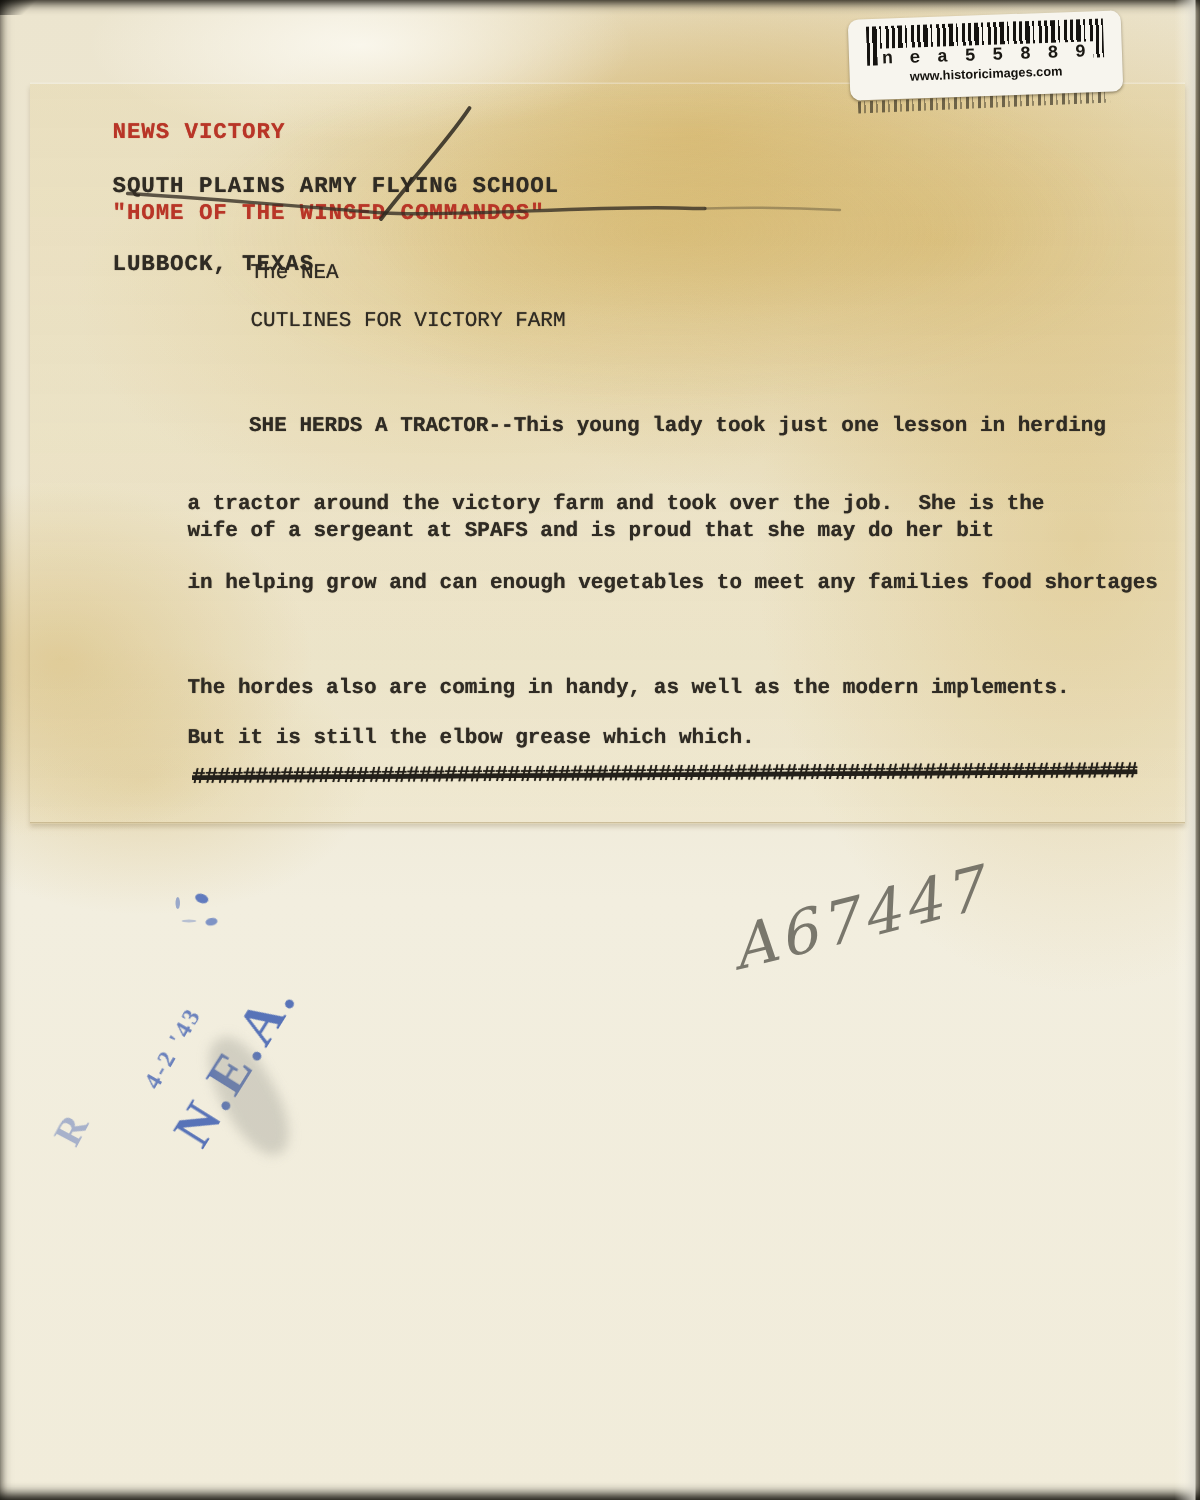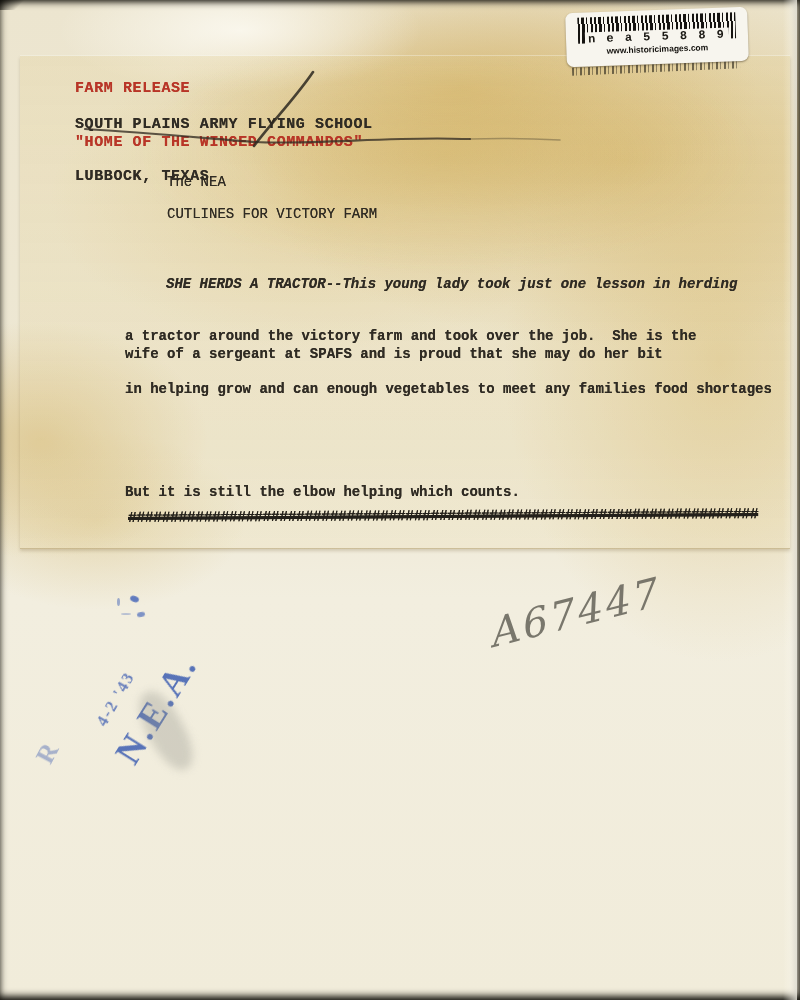--- a/index.html
+++ b/index.html
@@ -77,39 +77,40 @@
 </style>
 </head>
 <body>
 
 <div class="scan">
   <div class="right-strip"></div>
   <div class="corner-tl"></div>
 
   <div class="sheet"></div>
 
-  <div class="typed hdr red" style="top:80px;">FARM RELEASE</div>
+  <div class="typed hdr red" style="top:80px;">NEWS VICTORY</div>
   <div class="typed hdr" style="top:116px;text-align:center;">SQUTH PLAINS ARMY FLYING SCHOOL</div>
   <div class="typed hdr red" style="top:134px;">"HOME OF THE WINGED COMMANDOS"</div>
   <div class="typed hdr" style="top:168px;">LUBBOCK, TEXAS</div>
 
   <svg class="penmarks" width="600" height="200" viewBox="0 0 600 200">
     <path d="M 85 129 C 150 133 215 139 256 142 C 305 145 405 136 462 139 L 470 139" fill="none" stroke="rgba(55,48,38,0.8)" stroke-width="2.2" stroke-linecap="round"></path>
     <path d="M 470 139 C 500 138 540 139 560 140" fill="none" stroke="rgba(55,48,38,0.35)" stroke-width="1.6" stroke-linecap="round"></path>
     <path d="M 313 72 C 297 96 272 122 254 146" fill="none" stroke="rgba(45,40,32,0.85)" stroke-width="2.6" stroke-linecap="round"></path>
   </svg>
 
   <div class="typed sub" style="top:174px;">The NEA</div>
   <div class="typed sub" style="top:206px;">CUTLINES FOR VICTORY FARM</div>
 
-  <div class="typed bl indent" style="top:276px;font-style:italic;">SHE HERDS A TRACTOR--This young lady took just one lesson in herding</div>
+  <div class="typed bl indent" style="top:276px;">SHE HERDS A TRACTOR--This young lady took just one lesson in herding</div>
   <div class="typed bl" style="top:311px;margin-top:17px;">a tractor around the victory farm and took over the job.  She is the</div>
   <div class="typed bl" style="top:346px;text-align:right;">wife of a sergeant at SPAFS and is proud that she may do her bit</div>
   <div class="typed bl" style="top:381px;">in helping grow and can enough vegetables to meet any families food shortages</div>
-  <div class="typed bl" style="top:484px;">But it is still the elbow helping which counts.</div>
+  <div class="typed bl" style="top:451px;">The hordes also are coming in handy, as well as the modern implements.</div>
+  <div class="typed bl" style="top:484px;">But it is still the elbow grease which which.</div>
 
   <div class="typed divider">###########################################################################</div>
 
   <div class="remnant"></div>
 
   <div class="sticker">
     <div class="bars"></div>
     <div class="bdigits">n e a 5 5 8 8 9</div>
     <div class="burl">www.historicimages.com</div>
   </div>

